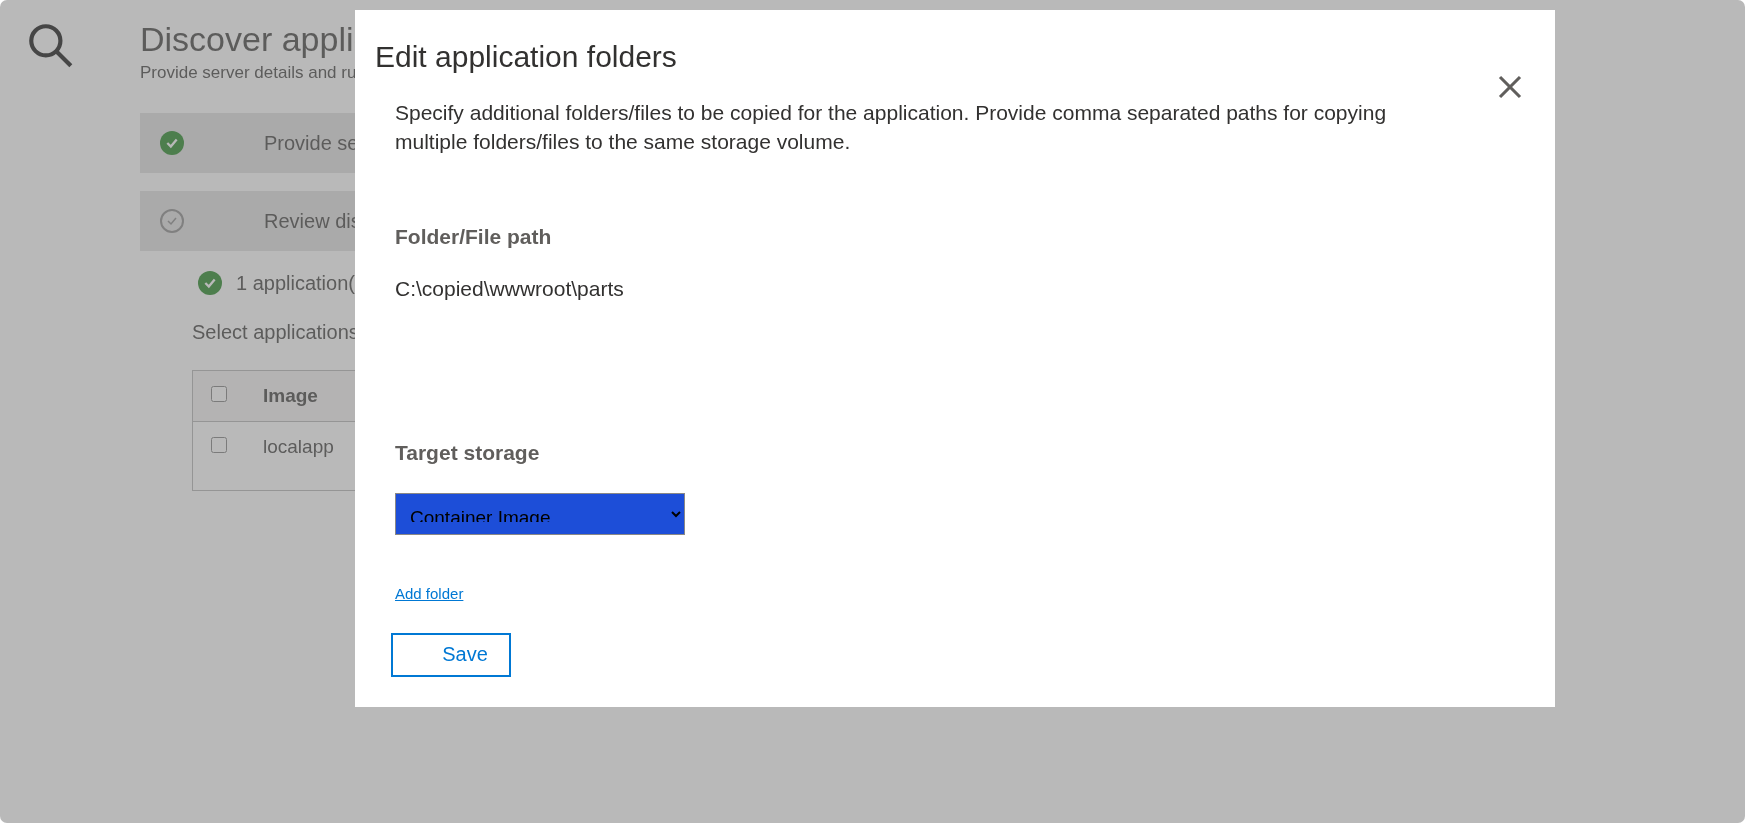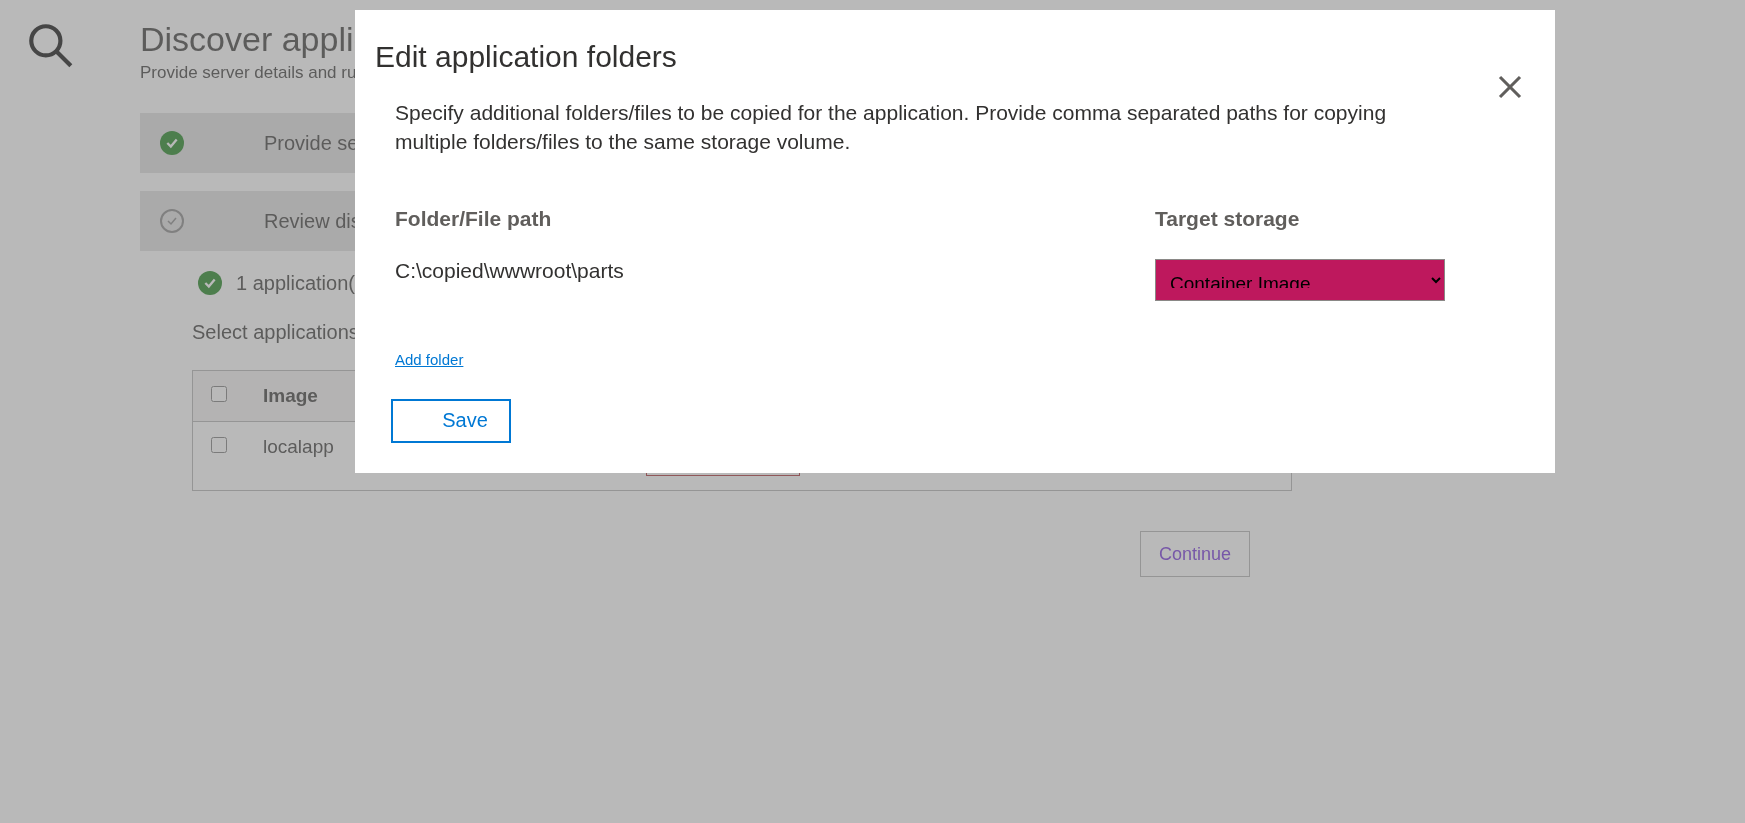--- a/index.html
+++ b/index.html
@@ -130,20 +130,21 @@
       background: #fff;
       font-size: 18px;
       color: #6d28d9;
     }
     
     .overlay {
       position: absolute;
       inset: 0;
       background: rgba(128,128,128,0.55);
       display: flex;
+      border-radius: 7px;
     }
     .modal {
       position: absolute;
       left: 355px;
       top: 10px;
       width: 1200px;
       background: #fff;
       padding: 30px 40px 30px 20px;
     }
     .modal-close {
@@ -155,46 +156,47 @@
     .modal-title {
       font-size: 30px;
       font-weight: 400;
       color: #323130;
       margin-bottom: 24px;
     }
     .modal-desc {
       font-size: 21px;
       color: #323130;
       line-height: 1.4;
-      margin-bottom: 50px;
+      margin-bottom: 68px;
       max-width: 1080px;
       padding-left: 20px;
     }
     .modal-columns {
       display: flex;
       padding-left: 20px;
       gap: 140px;
+      flex-direction: column;
     }
     .col-folder { width: 620px; }
     .col-target { width: 320px; }
     .col-header {
       font-size: 21px;
       font-weight: 600;
       color: #605e5c;
       margin-bottom: 28px;
     }
     .folder-value {
       font-size: 21px;
       color: #323130;
     }
     .target-select {
       width: 290px;
       height: 42px;
       border: 1px solid #8a8886;
-      background: #be185d;
+      background: #1d4ed8;
       font-size: 19px;
       padding: 12px 10px;
     }
     .add-folder {
       display: inline-block;
       margin-top: 50px;
       margin-left: 20px;
       font-size: 15px;
     }
     .save-btn {

